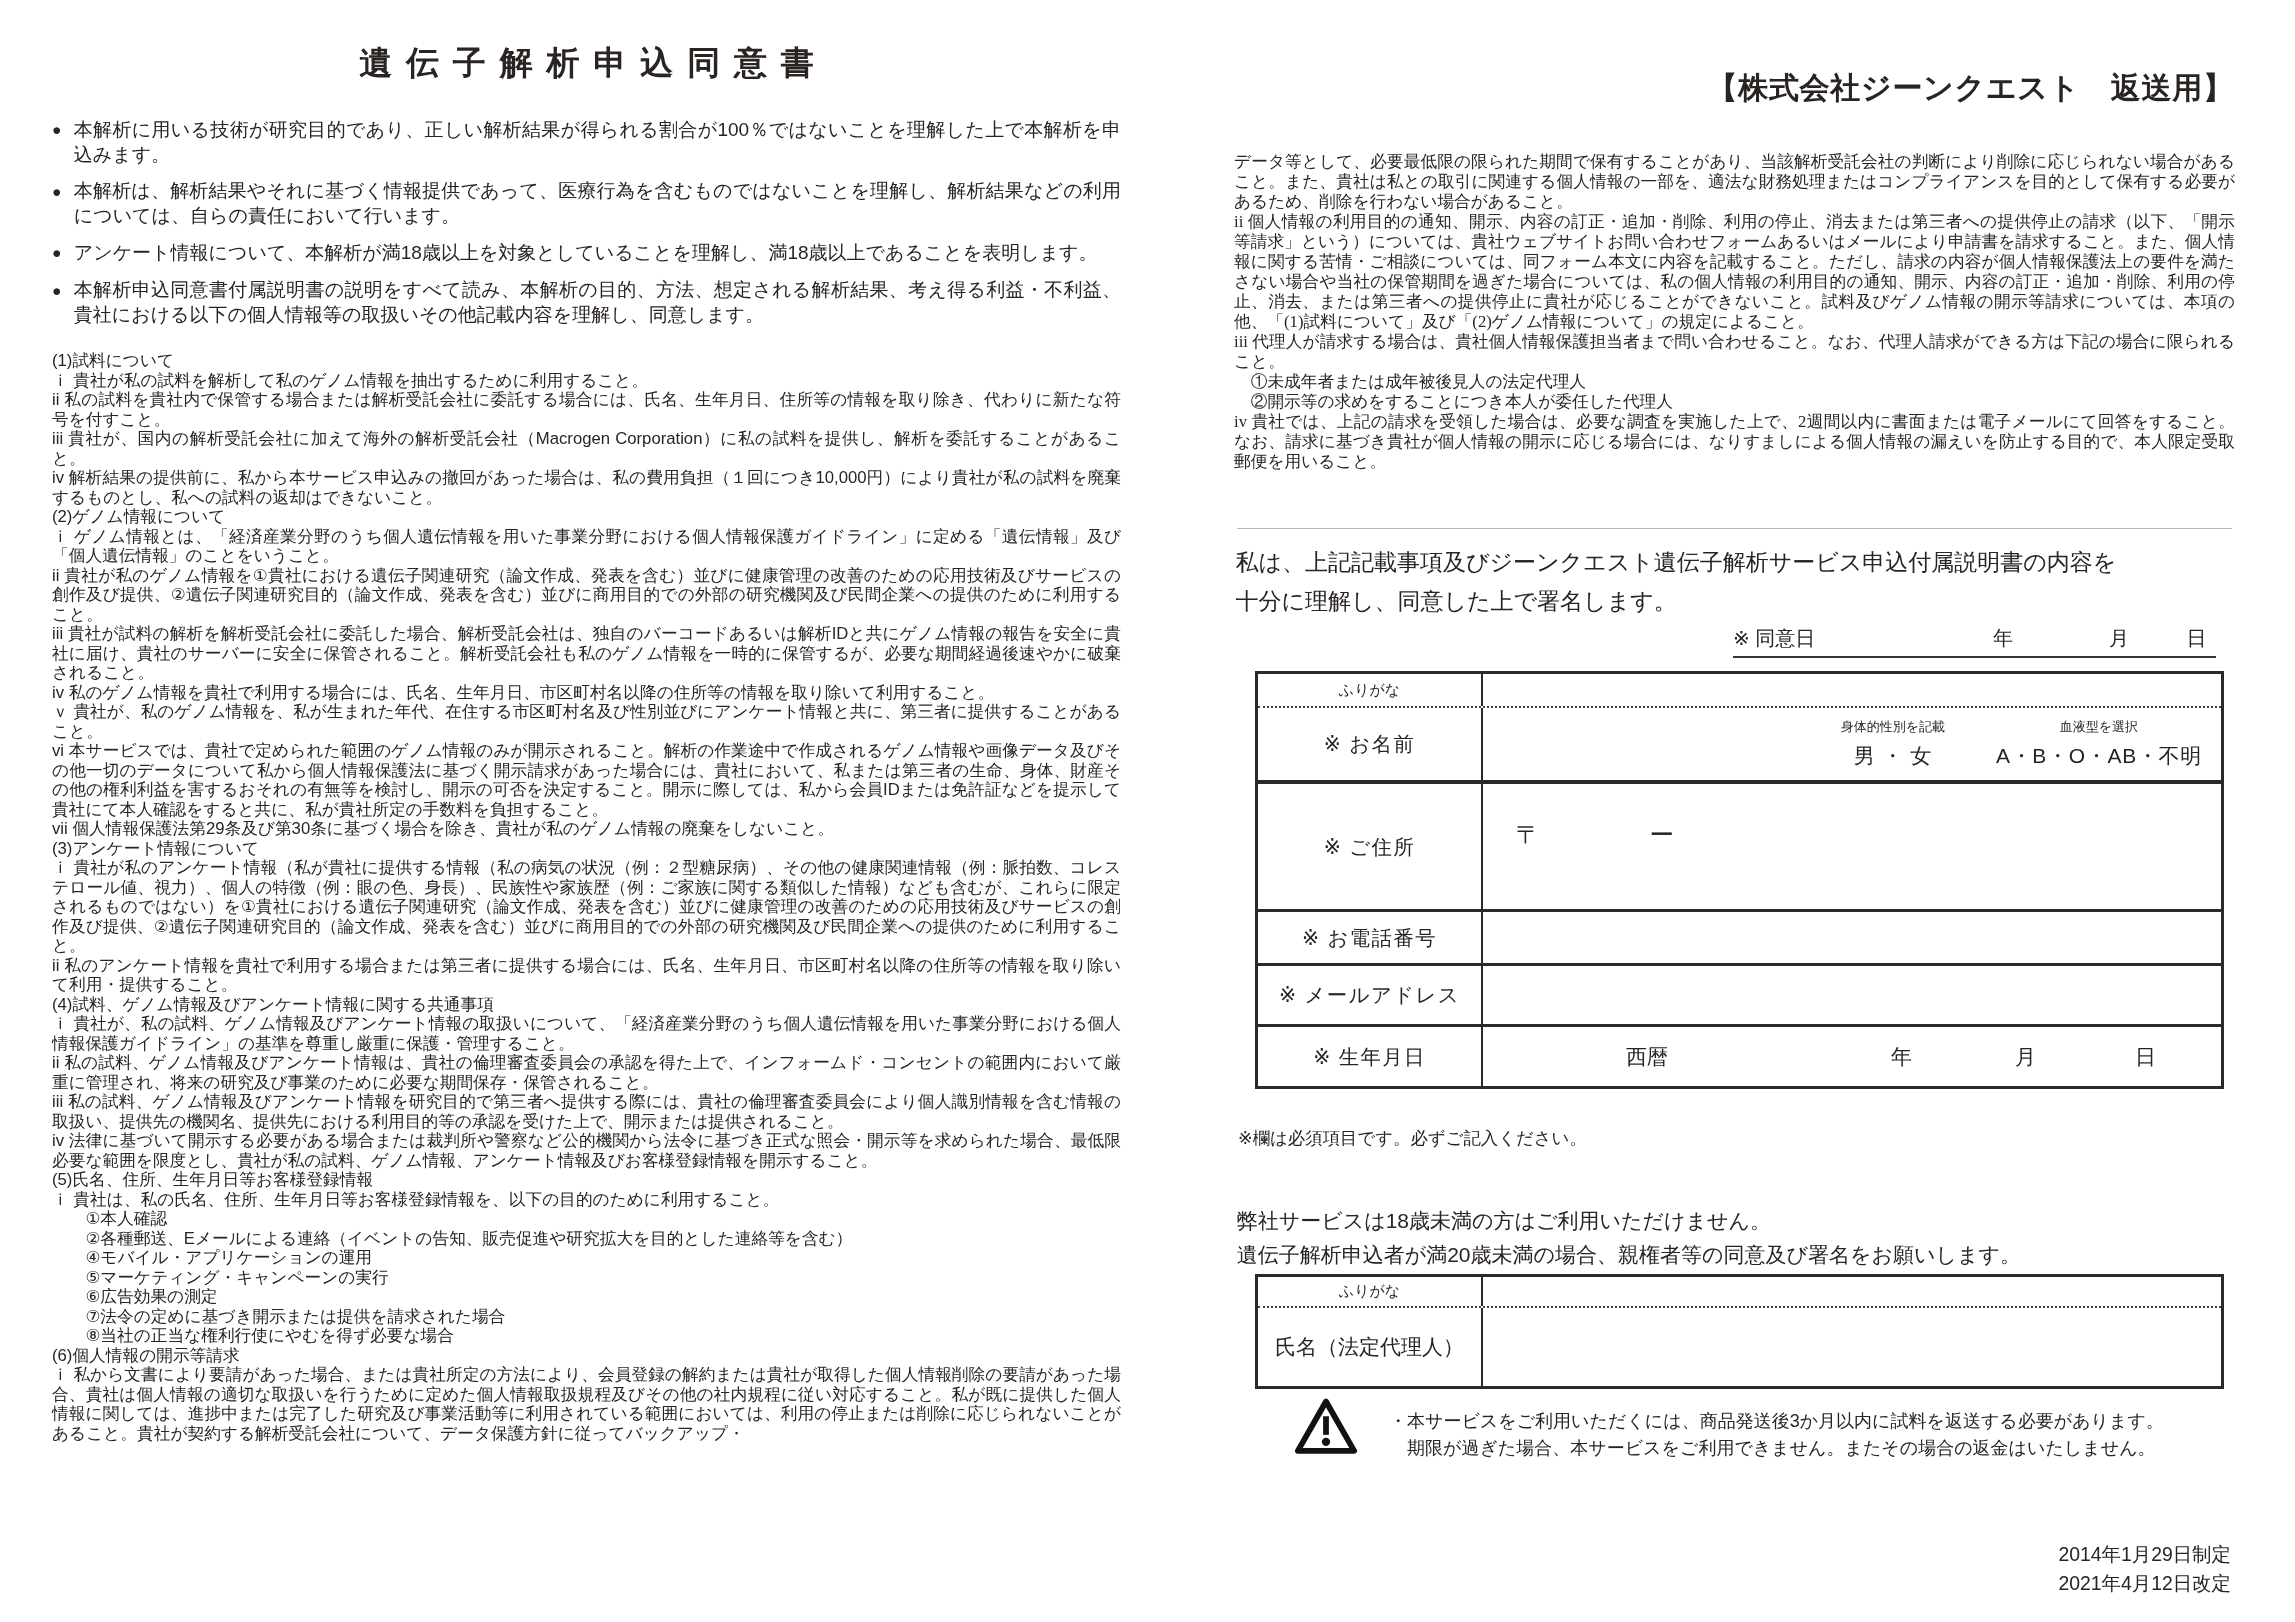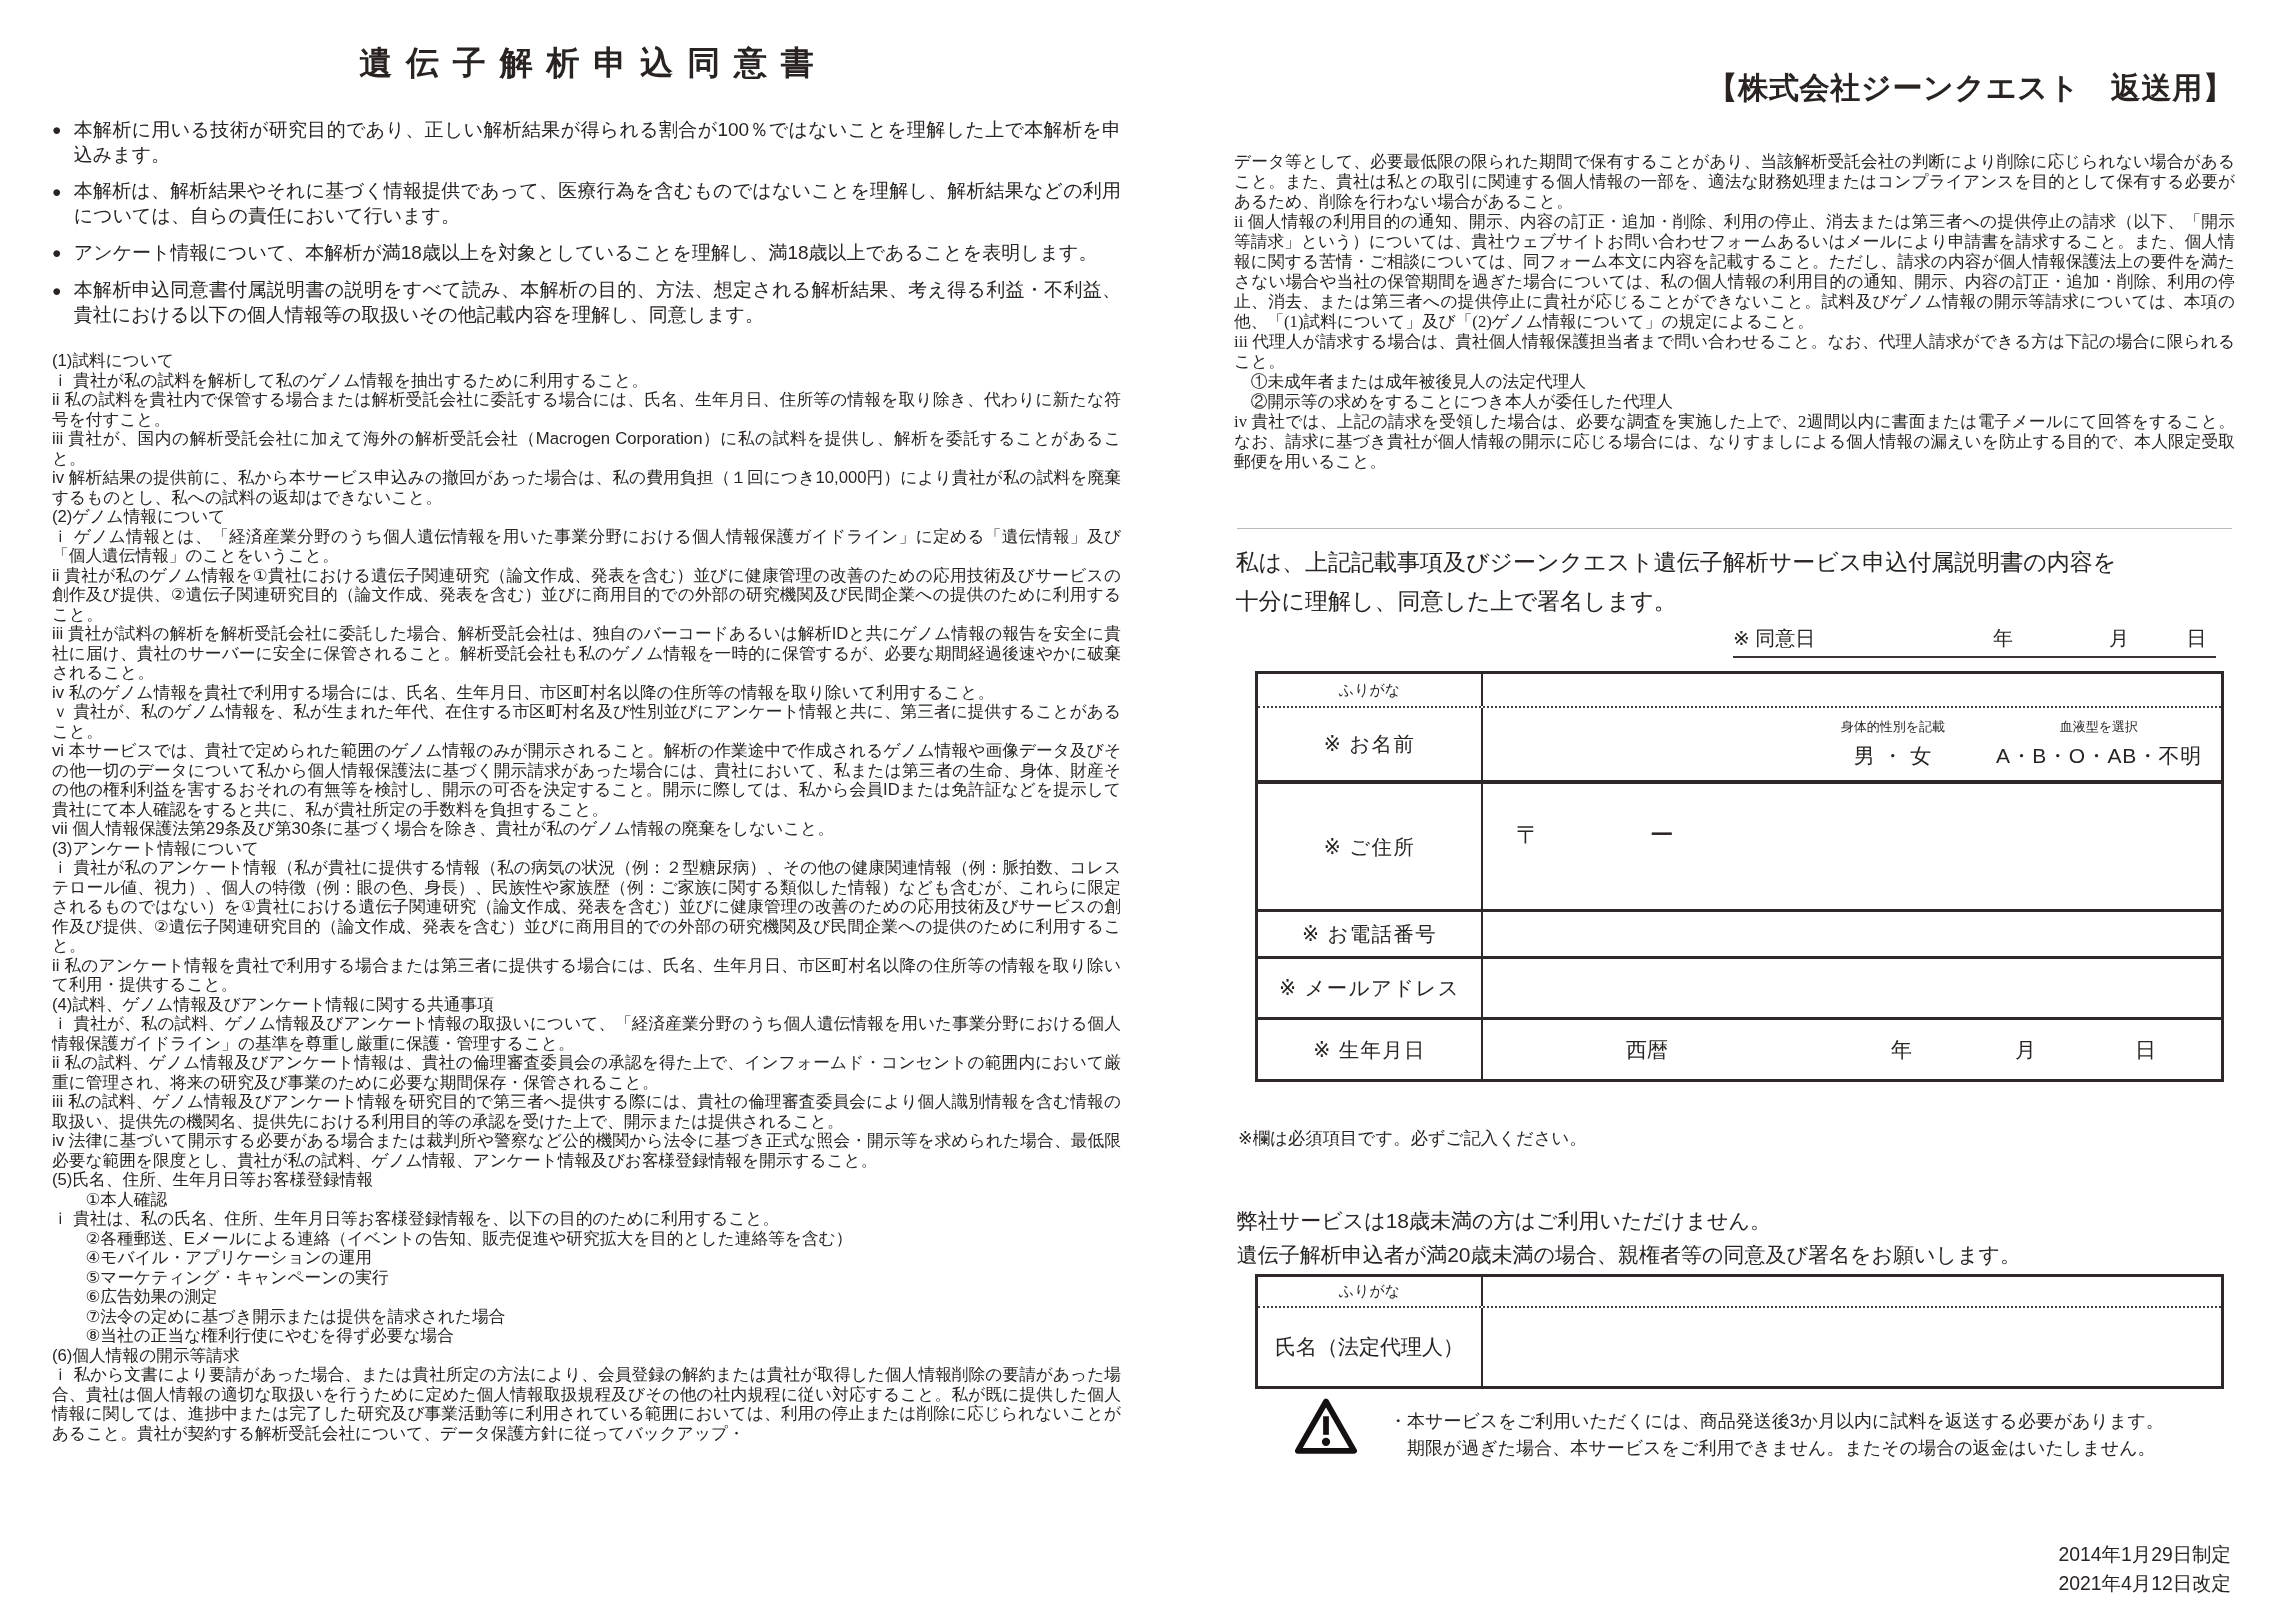--- a/index.html
+++ b/index.html
@@ -35,21 +35,21 @@
   .main-table{top:671px;}
   .guardian-table{top:1274px;}
   .frow{display:flex;box-sizing:border-box;}
   .fl{flex:0 0 225px;border-right:2.7px solid #2e2829;display:flex;align-items:center;
       justify-content:center;box-sizing:border-box;}
   .fv{flex:1 1 auto;position:relative;box-sizing:border-box;}
   .row-furigana{height:34px;border-bottom:2px dotted #443e3f;}
   .row-furigana .fl{font-size:15px;}
   .row-name{height:76px;border-bottom:4.8px solid #2e2829;}
   .row-addr{height:128px;border-bottom:3.4px solid #2e2829;}
-  .row-phone{height:47px;border-bottom:3.4px solid #2e2829;}
+  .row-phone{height:54px;border-bottom:3.4px solid #2e2829;}
   .row-mail{height:61px;border-bottom:3.4px solid #2e2829;}
   .row-birth{height:59px;}
   .flabel{font-size:20.4px;letter-spacing:1.4px;}
   .name-extras{display:flex;justify-content:flex-end;align-items:center;height:100%;
                padding-right:19px;gap:51px;}
   .opt-stack{text-align:center;}
   .opt-caption{font-size:13px;}
   .opt-values{font-size:21px;margin-top:5.4px;letter-spacing:0.7px;}
   .addr-cell{padding:34px 0 0 33px;display:flex;gap:109px;font-size:24.5px;align-items:flex-start;}
   .birth-cell span{position:absolute;top:50%;transform:translateY(-50%);font-size:21px;}
@@ -138,23 +138,23 @@
         <div class="bodyline"> ｉ 貴社が、私の試料、ゲノム情報及びアンケート情報の取扱いについて、「経済産業分野のうち個人遺伝情報を用いた事業分野における個人情報保護ガイドライン」の基準を尊重し厳重に保護・管理すること。</div>
 
         <div class="bodyline"> ii 私の試料、ゲノム情報及びアンケート情報は、貴社の倫理審査委員会の承認を得た上で、インフォームド・コンセントの範囲内において厳重に管理され、将来の研究及び事業のために必要な期間保存・保管されること。</div>
 
         <div class="bodyline"> iii 私の試料、ゲノム情報及びアンケート情報を研究目的で第三者へ提供する際には、貴社の倫理審査委員会により個人識別情報を含む情報の取扱い、提供先の機関名、提供先における利用目的等の承認を受けた上で、開示または提供されること。</div>
 
         <div class="bodyline"> iv 法律に基づいて開示する必要がある場合または裁判所や警察など公的機関から法令に基づき正式な照会・開示等を求められた場合、最低限必要な範囲を限度とし、貴社が私の試料、ゲノム情報、アンケート情報及びお客様登録情報を開示すること。</div>
 
         <div class="bodyline"> (5)氏名、住所、生年月日等お客様登録情報</div>
 
+        <div class="bodyline"> ｉ 貴社は、私の氏名、住所、生年月日等お客様登録情報を、以下の目的のために利用すること。</div>
+
         <div class="bodyline">　　①本人確認</div>
-
-        <div class="bodyline"> ｉ 貴社は、私の氏名、住所、生年月日等お客様登録情報を、以下の目的のために利用すること。</div>
 
         <div class="bodyline">　　②各種郵送、Eメールによる連絡（イベントの告知、販売促進や研究拡大を目的とした連絡等を含む）</div>
 
 
         <div class="bodyline">　　④モバイル・アプリケーションの運用</div>
 
         <div class="bodyline">　　⑤マーケティング・キャンペーンの実行</div>
 
         <div class="bodyline">　　⑥広告効果の測定</div>
 

